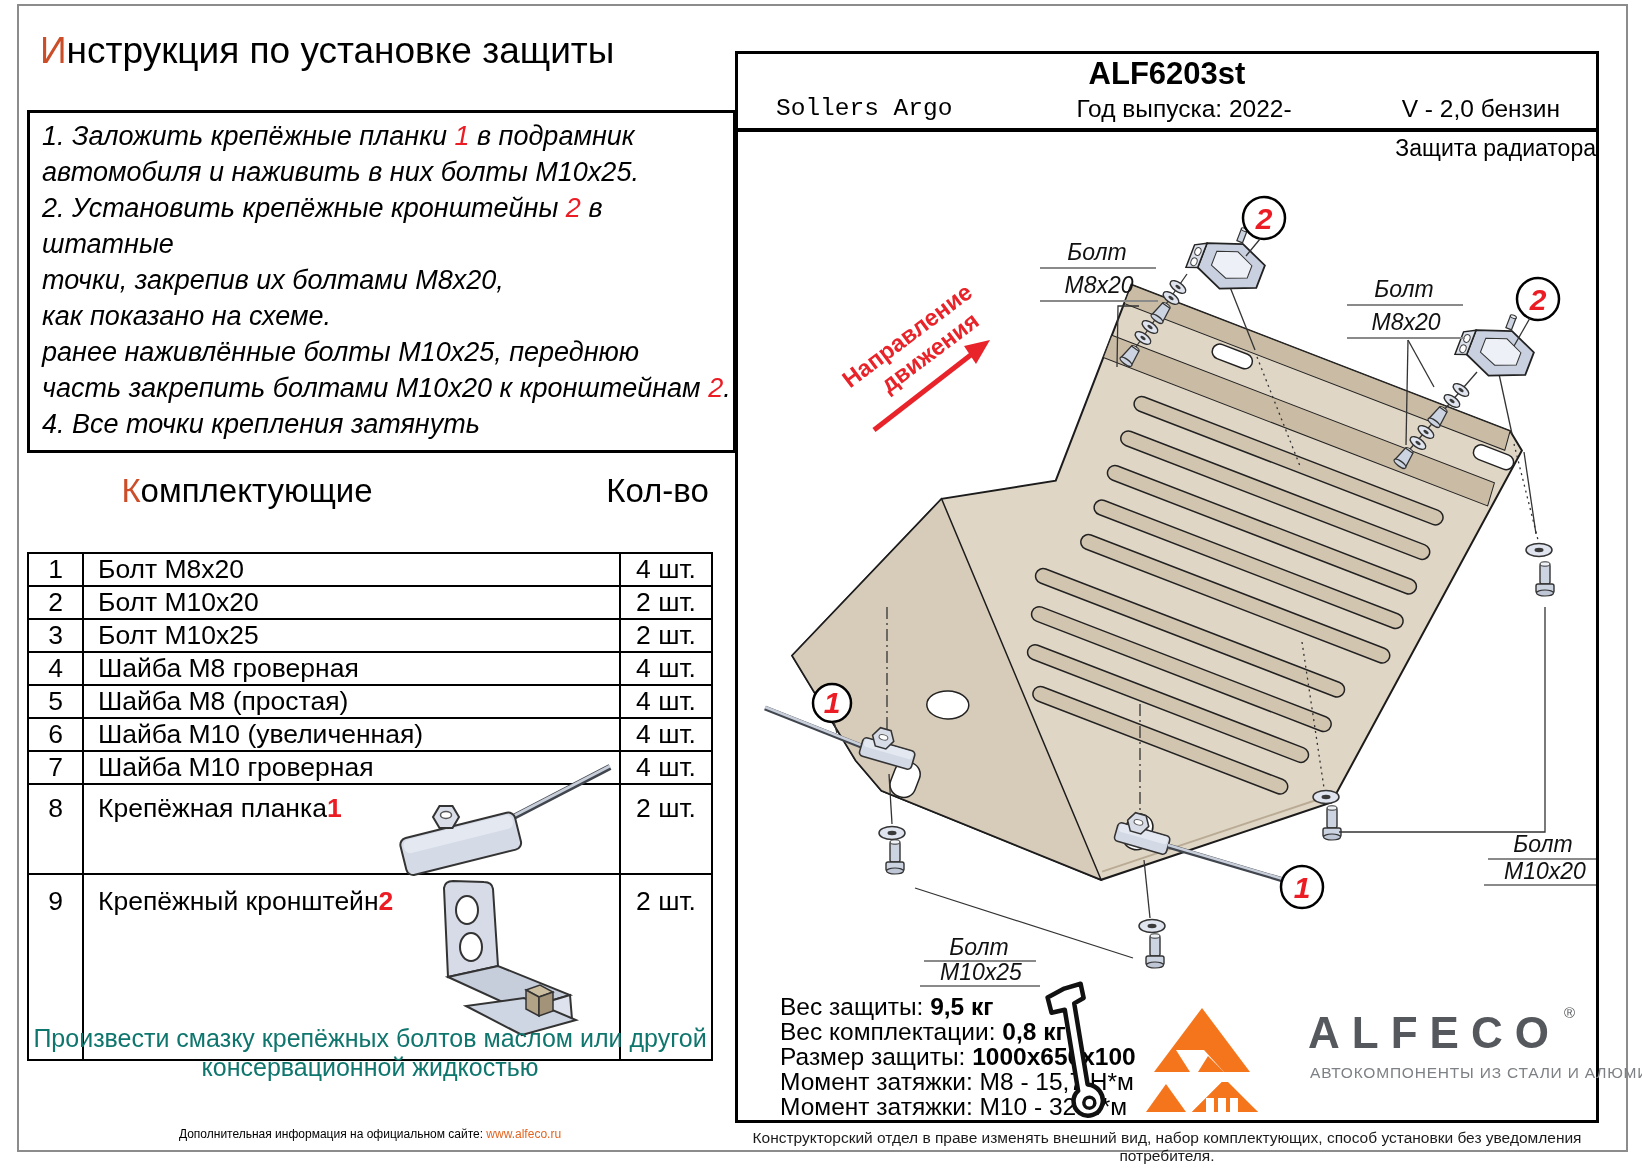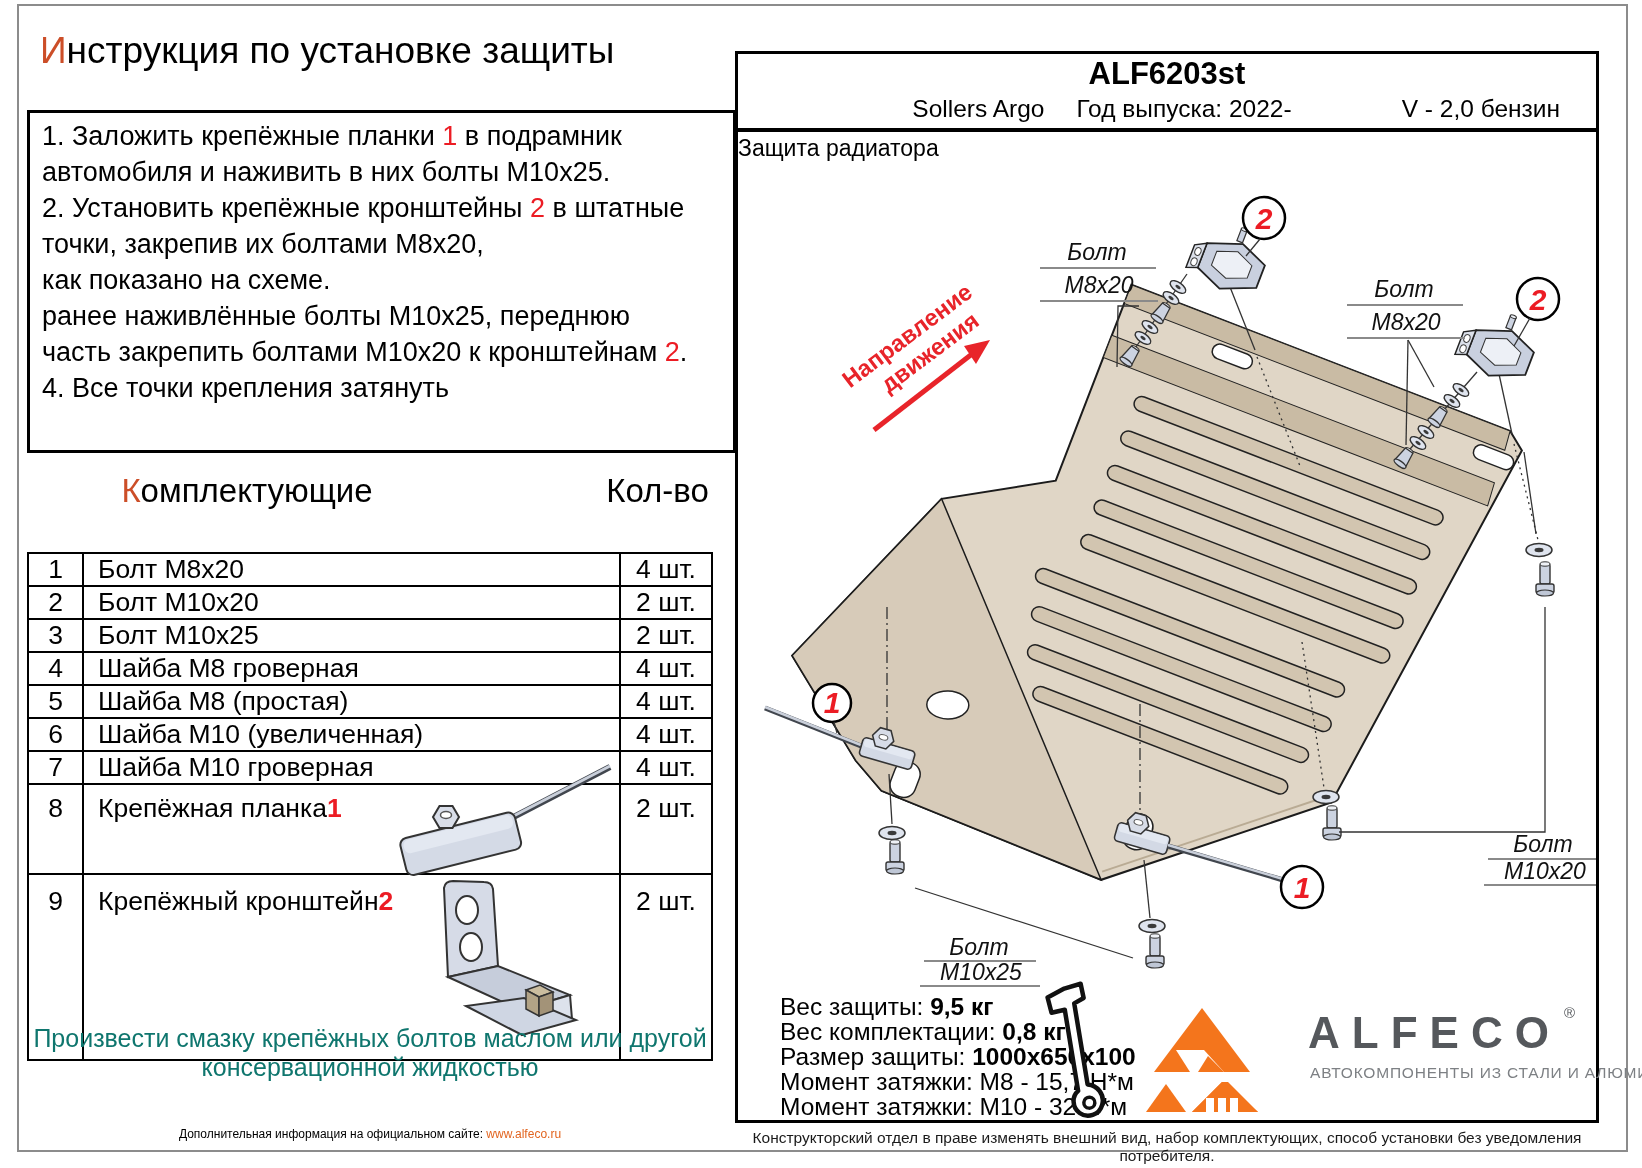--- a/index.html
+++ b/index.html
@@ -7,21 +7,21 @@
        font-family:"Liberation Sans","DejaVu Sans",sans-serif;color:#000;}
   .abs{position:absolute;}
   .page-frame{left:17px;top:4px;width:1611px;height:1148px;border:2px solid #8c8c8c;box-sizing:border-box;}
   .red{color:#ec1c24;}
   .b{font-weight:bold;}
   .lead{color:#cc4e28;}
 
   
   .doc-title{left:40px;top:30px;font-size:37px;white-space:nowrap;}
   .instr-box{left:27px;top:110px;width:709px;height:343px;border:3px solid #000;box-sizing:border-box;
-             padding:5px 0 12px 12px;font-size:27px;line-height:36px;}
+             padding:5px 0 12px 12px;font-size:27px;line-height:36px;font-style:italic;}
   .comp-h1{left:27px;top:472px;width:440px;text-align:center;font-size:33px;}
   .comp-h2{left:595px;top:472px;width:125px;text-align:center;font-size:33px;}
   .parts-table{left:27px;top:552px;width:686px;border:2px solid #000;box-sizing:border-box;
                display:grid;grid-template-columns:55px 537px 90px;
                grid-template-rows:repeat(7,33px) 90px 184px;}
   .cell{display:flex;align-items:center;font-size:26.5px;border-right:2px solid #000;border-bottom:2px solid #000;box-sizing:border-box;}
   .cell.num{justify-content:center;}
   .cell.name{padding-left:14px;}
   .cell.qty{justify-content:center;border-right:none;}
   .cell.t8{align-items:flex-start;padding-top:8px;}
@@ -31,25 +31,25 @@
   .bracket-img{left:410px;top:878px;}
   .warning{left:20px;top:1024px;width:700px;text-align:center;font-size:25px;line-height:29px;color:#0f766e;}
   .site-note{left:20px;top:1127px;width:700px;text-align:center;font-size:12px;}
   .link{color:#e2641f;cursor:pointer;}
 
   
   .panel{left:735px;top:51px;width:864px;height:1072px;border:3px solid #000;box-sizing:border-box;}
   .panel-model{left:0;top:2px;width:858px;text-align:center;font-size:31px;font-weight:bold;}
   .panel-row2{left:0;top:41px;width:858px;display:grid;grid-template-columns:1fr auto 1fr;
               font-size:24.5px;box-sizing:border-box;padding:0 36px 0 38px;}
-  .panel-row2 .rleft{text-align:right;}
+  .panel-row2 .rleft{text-align:left;font-family:Liberation Mono, monospace;}
   .panel-row2 .rmid{text-align:center;margin-left:32px;}
   .panel-row2 .rright{text-align:right;}
   .panel-divider{left:0;top:74px;width:858px;border-top:4px solid #000;}
-  .panel-subtitle{left:0;top:81px;width:858px;text-align:left;font-size:23px;}
+  .panel-subtitle{left:0;top:81px;width:858px;text-align:right;font-size:23px;}
   .diagram{left:0;top:98px;}
   .specs{left:42px;top:940px;font-size:24.5px;line-height:25px;white-space:nowrap;}
   .wrench{left:298px;top:926px;}
   .logo{left:398px;top:948px;width:460px;height:120px;}
   .brand{position:absolute;left:172px;top:6px;font-size:44px;font-weight:bold;letter-spacing:12px;color:#55585c;white-space:nowrap;}
   .brand-reg{position:absolute;left:428px;top:2px;font-size:15px;color:#55585c;}
   .tagline{position:absolute;left:174px;top:62px;font-size:15.5px;letter-spacing:0.8px;color:#7d8084;white-space:nowrap;}
   .disclaimer{left:737px;top:1129px;width:860px;text-align:center;font-size:15.5px;color:#1a1a1a;}
 
   svg text{font-family:"Liberation Sans","DejaVu Sans",sans-serif;}

